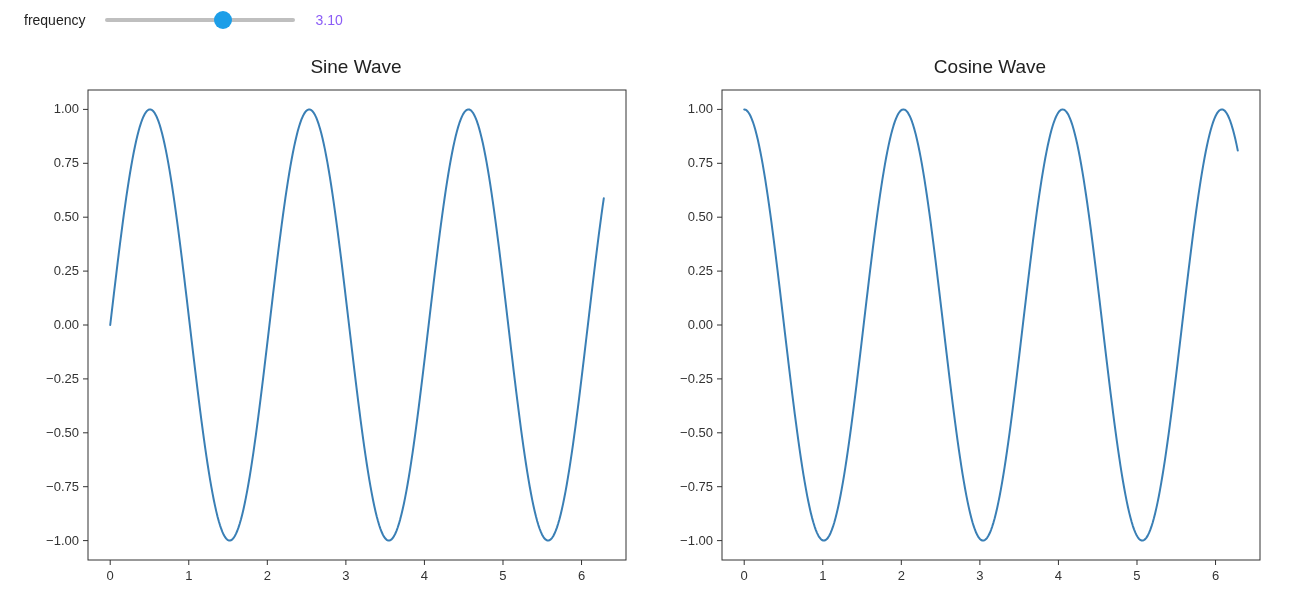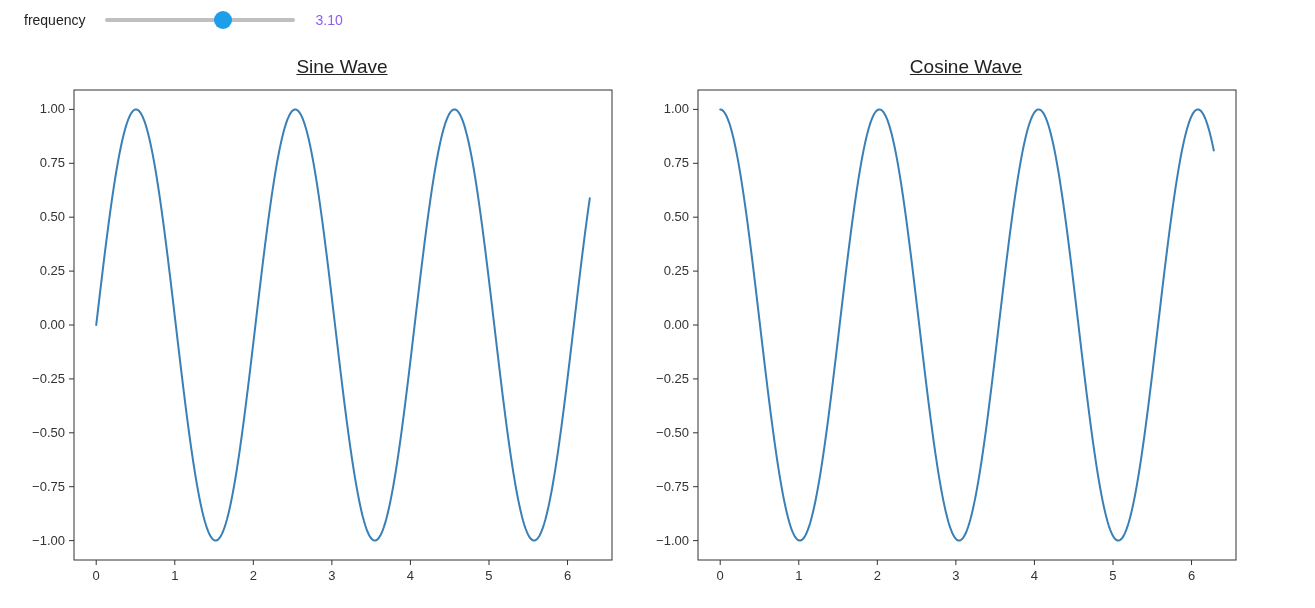--- a/index.html
+++ b/index.html
@@ -51,23 +51,22 @@
     background: #1c9ee8;
     transform: translate(-50%, -50%);
   }
   .slider-value {
     color: #8b5cf6;
     min-width: 40px;
   }
   
   .charts {
     display: flex;
-    gap: 4px;
-    padding: 10px 30px 0 6px;
-    text-decoration: underline;
+    gap: 14px;
+    padding: 10px 30px 0 20px;
   }
   .chart {
     display: flex;
     flex-direction: column;
     align-items: center;
   }
   .chart-title {
     font-size: 19px;
     color: #222;
     margin: 12px 0 2px 52px; 

